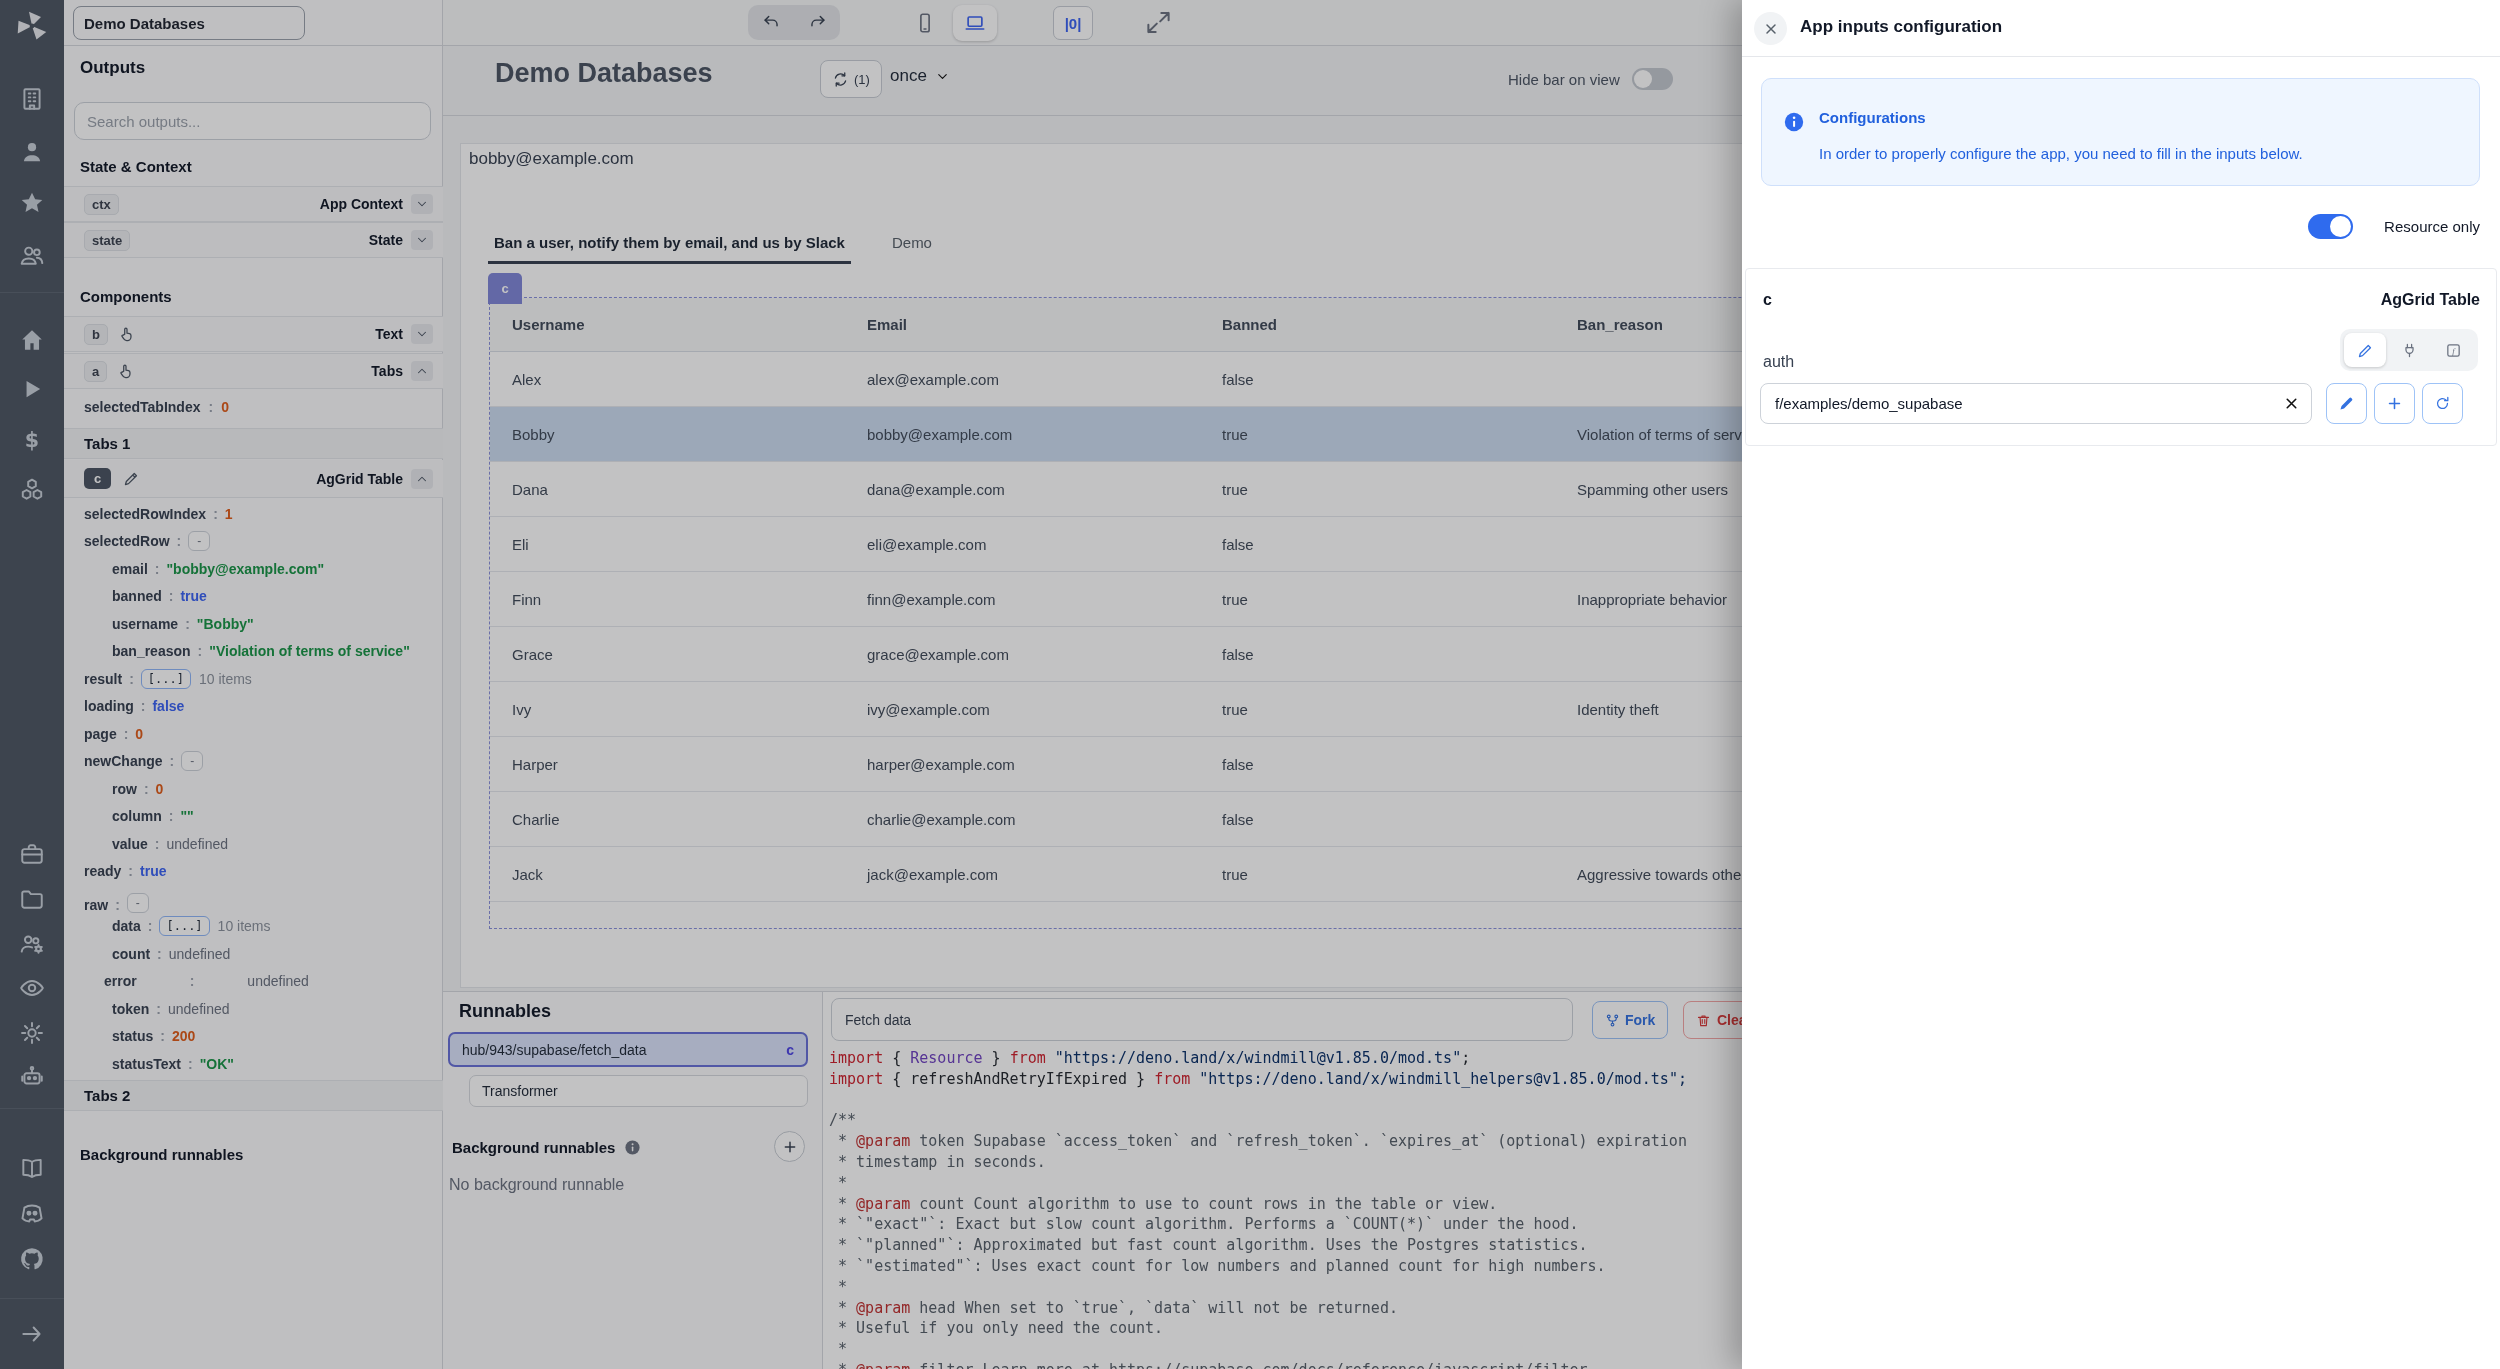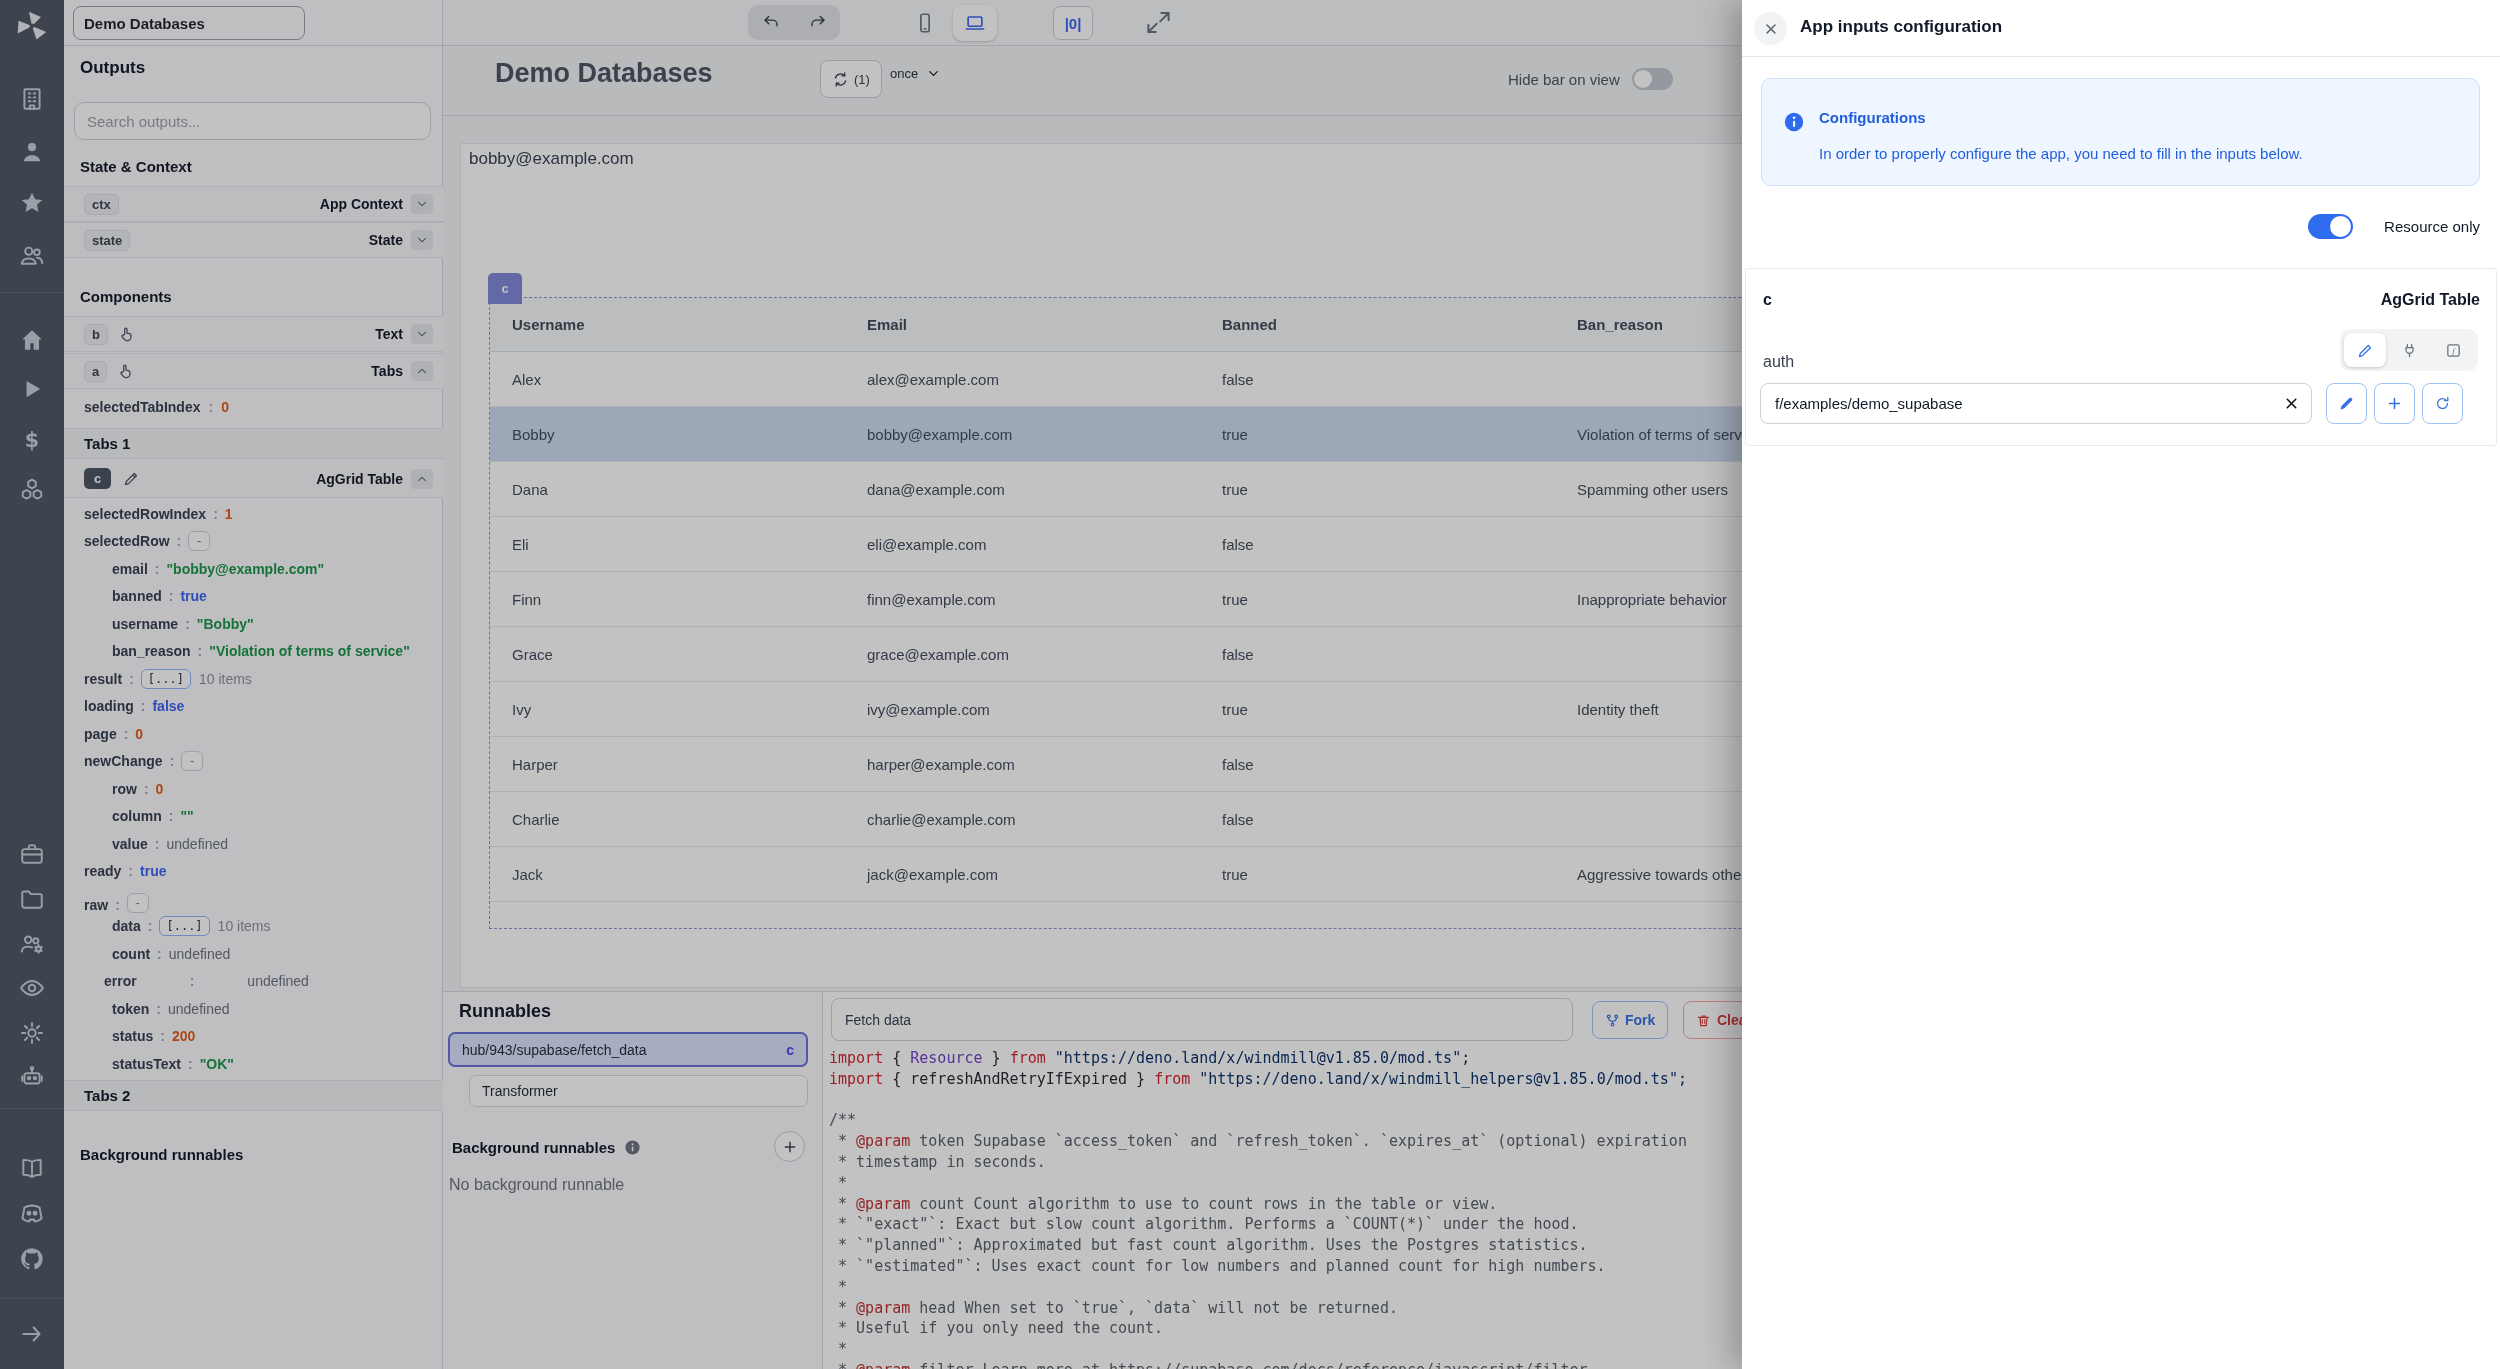--- a/index.html
+++ b/index.html
@@ -57,21 +57,21 @@
   #device-group { position:absolute; left:460px; top:3px; height:40px; display:flex; align-items:center; gap:6px; }
   .dev-btn { width:44px; height:36px; border-radius:9px; display:flex; align-items:center; justify-content:center; cursor:pointer; color:#6b7280; }
   .dev-btn.active { background:#fff; box-shadow:0 1px 3px rgba(0,0,0,.2); color:#3b63f3; }
   .dev-btn .ico { width:22px; height:22px; }
   #zero-btn { position:absolute; left:610px; top:6px; width:40px; height:34px; background:#fff; border:1px solid #c8cdd4; border-radius:7px; color:#3b63f3; font-size:15px; font-weight:600; display:flex; align-items:center; justify-content:center; cursor:pointer; }
   #expand-btn { position:absolute; left:702px; top:9px; width:27px; height:27px; color:#6b7280; cursor:pointer; }
   #m-header { position:absolute; left:0; top:46px; width:2057px; height:70px; border-bottom:1px solid #d6d9de; background:#f3f4f6; }
   #page-title { position:absolute; left:52px; top:12px; font-size:27px; font-weight:700; color:#4b5563; }
   #refresh-btn { position:absolute; left:377px; top:14px; height:38px; padding:0 11px; background:#fff; border:1px solid #c8cdd4; border-radius:8px; display:flex; align-items:center; gap:5px; font-size:13px; color:#374151; cursor:pointer; }
   #refresh-btn .ico { width:17px; height:17px; color:#374151; }
-  #once-select { position:absolute; left:447px; top:20px; display:flex; align-items:center; gap:8px; font-size:13px; color:#1f2937; cursor:pointer; }
+  #once-select { position:absolute; left:447px; top:20px; display:flex; align-items:center; gap:8px; font-size:17px; color:#1f2937; cursor:pointer; }
   #once-select .ico { width:15px; height:15px; color:#111; }
   #hidebar { position:absolute; left:1065px; top:22px; display:flex; align-items:center; gap:12px; }
   #hidebar .lbl { font-size:15px; color:#4b5563; }
   .toggle { width:41px; height:22px; border-radius:11px; background:#c3c8cf; position:relative; cursor:pointer; }
   .toggle .knob { position:absolute; top:2px; left:2px; width:18px; height:18px; border-radius:50%; background:#fff; }
   .toggle.on { background:#2f6bee; }
   .toggle.on .knob { left:auto; right:2px; }
 
   
   #canvas-sheet { position:absolute; left:17px; top:143px; width:2000px; height:845px; background:#fff; border:1px solid #e3e6ea; }
@@ -542,20 +542,24 @@
       </div>
       <div id="hidebar">
         <span class="lbl">Hide bar on view</span>
         <span class="toggle">
             <span class="knob"></span>
           </span>
       </div>
     </div>
     <div id="canvas-sheet">
       <div id="txt-comp">bobby@example.com</div>
+      <div id="tabs-bar">
+        <span class="app-tab active">Ban a user, notify them by email, and us by Slack</span>
+        <span class="app-tab inactive">Demo</span>
+      </div>
       <div id="comp-badge">c</div>
       <div id="grid-wrap">
         <div id="grid-head">
             <span class="gh-cell g-col0">Username</span>
             <span class="gh-cell g-col1">Email</span>
             <span class="gh-cell g-col2">Banned</span>
             <span class="gh-cell g-col3">Ban_reason</span>
           </div>
         <div id="grid-rows">
             <div class="g-row">

